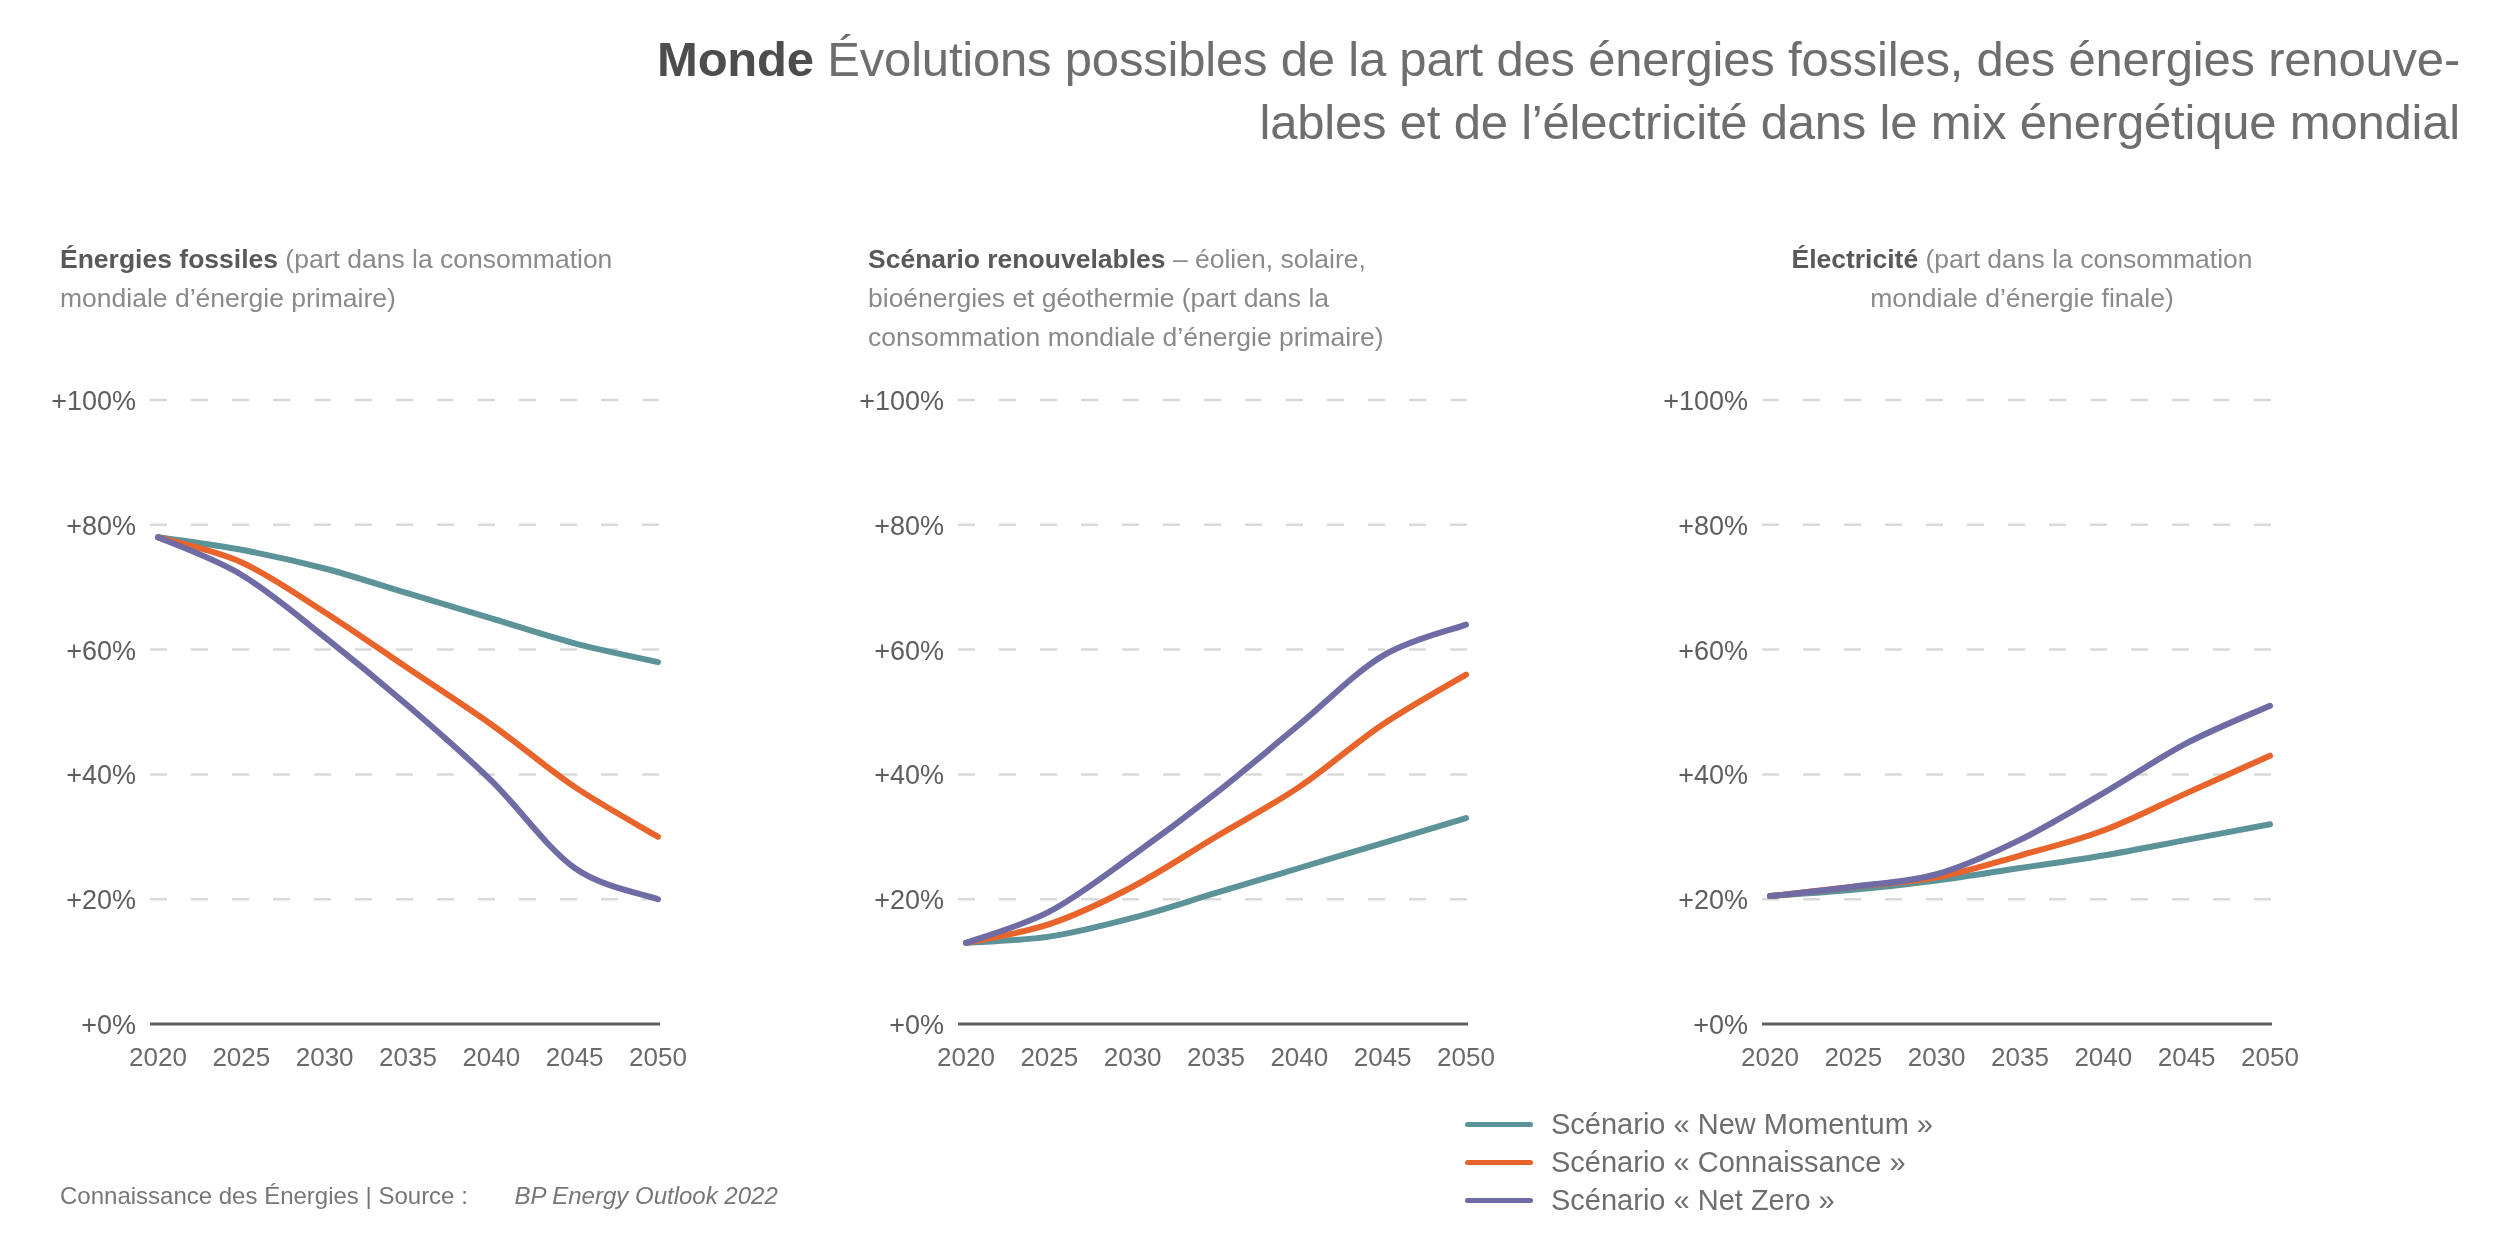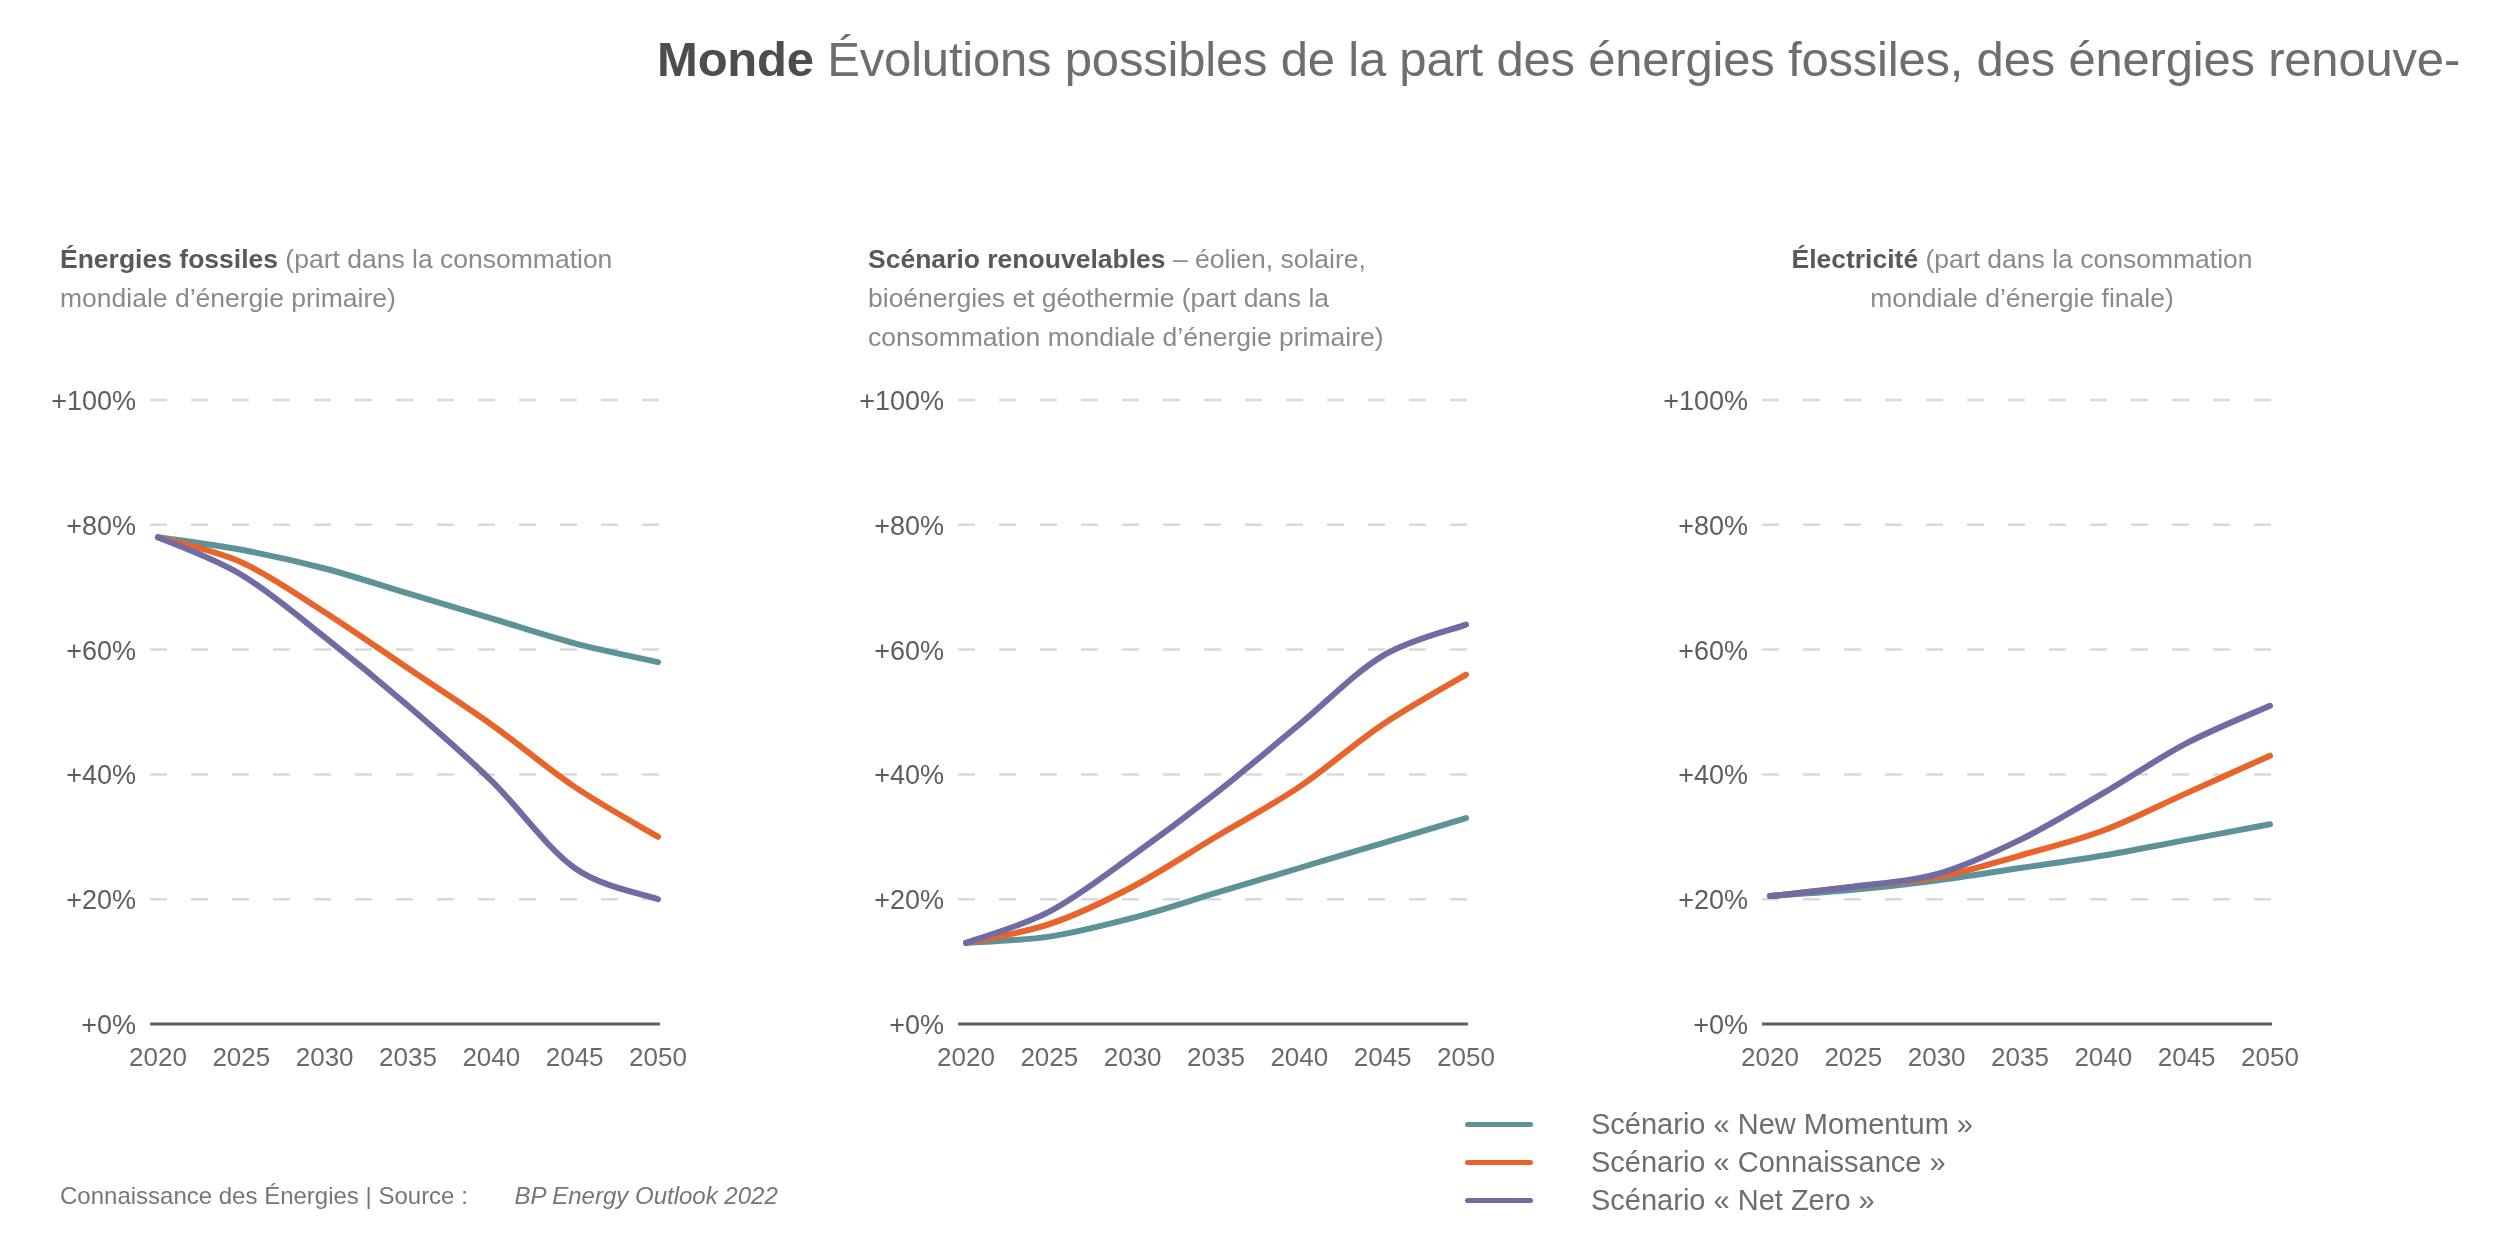--- a/index.html
+++ b/index.html
@@ -39,40 +39,40 @@
   .panel-head b{color:#595959;font-weight:700;}
   .plot-wrap{position:absolute;}
   .plot-svg{display:block;}
   .legend{
     position:absolute;
     left:1465px;top:1105px;
   }
   .legend-row{
     display:flex;align-items:center;
     height:38px;
-    gap:40px;
   }
   .legend-swatch{
     width:68px;height:5px;border-radius:3px;margin-right:18px;
   }
   .legend-label{
     font-size:29px;color:#6e6e6e;white-space:nowrap;line-height:38px;
   }
   .footer{
     position:absolute;left:60px;top:1182px;
     font-size:24px;color:#767676;white-space:nowrap;
   }
   .footer .src{font-style:italic;margin-left:40px;}
 </style>
 </head>
 <body>
 
 <div class="title-block">
   <div class="title">
     <span class="strong">Monde</span><span> Évolutions possibles de la part des énergies fossiles, des énergies renouve-</span><br>
+    <span>lables et de l’électricité dans le mix énergétique mondial</span>
   </div>
 </div>
 
 <div class="panels">
 
   <div class="panel">
     <div class="panel-head" style="left:60px;width:780px;">
       <b>Énergies fossiles</b><span> (part dans la consommation</span><br>
       <span>mondiale d’énergie primaire)</span>
     </div>

